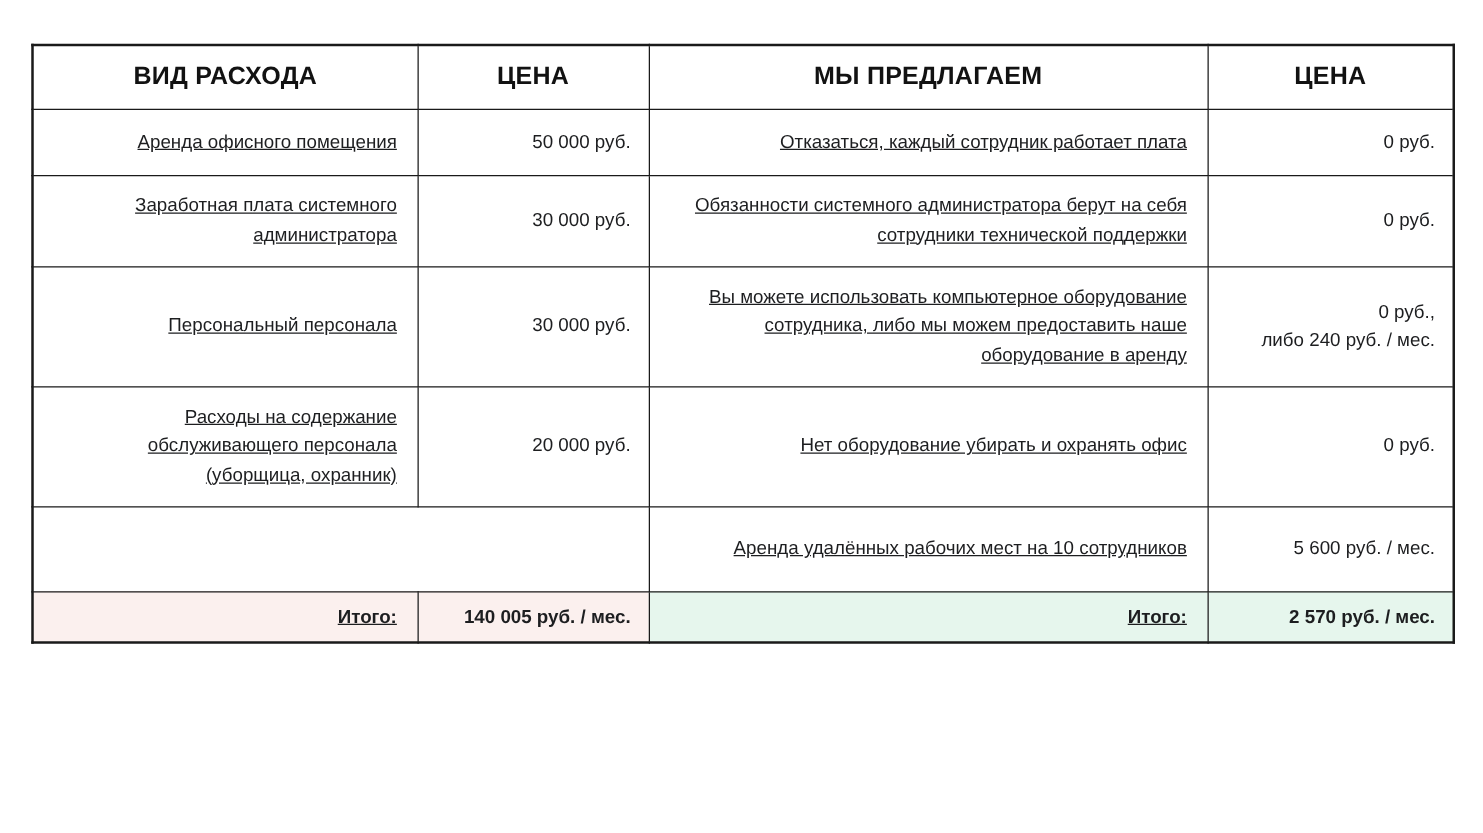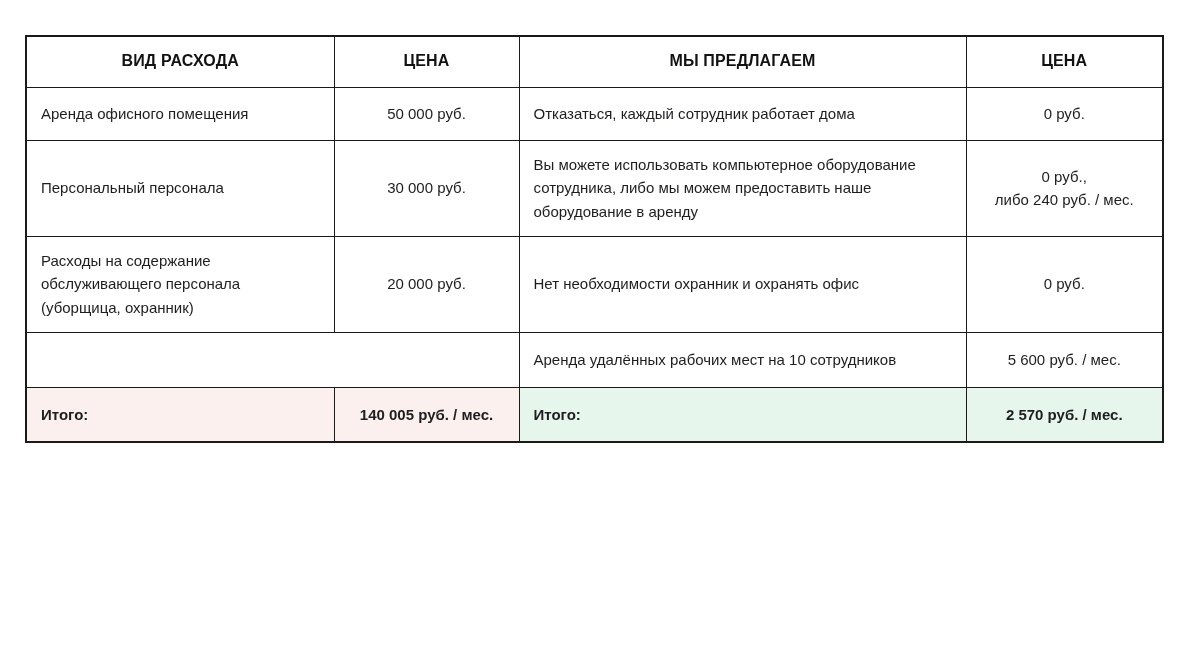--- a/index.html
+++ b/index.html
@@ -32,40 +32,40 @@
     border: 1px solid var(--border, #1b1b1b);
     vertical-align: middle;
     box-sizing: border-box;
     font-size: 15px;
     line-height: 1.55;
     padding: 8px 14px;
     white-space: pre-line;
     color: var(--text, #1d1e20);
   }
   th {
-    font-size: 16px;
+    font-size: 20px;
     font-weight: bold;
     text-align: center;
     letter-spacing: 0.01em;
     padding: 6px 10px;
     color: #121212;
   }
-  td.left   { text-align: left;  padding-right: 16px; }
-  td.center { text-align: center; }
+  td.left   { text-align: right;  padding-right: 16px; text-decoration: underline; }
+  td.center { text-align: right; }
   td.bold   { font-weight: bold; }
   td.pink   { background: var(--footer_left_bg,  #fbf0ee); }
   td.green  { background: var(--footer_right_bg, #e6f6ed); }
   tr.rh-head  { height: 51px; }
   tr.rh-1     { height: 53px; }
   tr.rh-2     { height: 73px; }
   tr.rh-3     { height: 96px; }
   tr.rh-4     { height: 111px; }
   tr.rh-5     { height: 96px; }
-  tr.rh-6     { height: 55px; }
-  tr.rh-total { height: 55px; }
+  tr.rh-6     { height: 68px; }
+  tr.rh-total { height: 41px; }
 </style>
 </head>
 <body>
 
 <div class="page">
   <table class="compare">
     <colgroup>
       <col class="c1">
         <col class="c2">
         <col class="c3">
@@ -76,34 +76,40 @@
         <th>ВИД РАСХОДА</th>
         <th>ЦЕНА</th>
         <th>МЫ ПРЕДЛАГАЕМ</th>
         <th>ЦЕНА</th>
       </tr>
     </thead>
     <tbody>
       <tr class="rh-1">
         <td class="left">Аренда офисного помещения</td>
         <td class="center">50 000 руб.</td>
-        <td class="left">Отказаться, каждый сотрудник работает дома</td>
+        <td class="left">Отказаться, каждый сотрудник работает плата</td>
+        <td class="center">0 руб.</td>
+      </tr>
+      <tr class="rh-2">
+        <td class="left">Заработная плата системного администратора</td>
+        <td class="center">30 000 руб.</td>
+        <td class="left">Обязанности системного администратора берут на себя сотрудники технической поддержки</td>
         <td class="center">0 руб.</td>
       </tr>
       <tr class="rh-3">
         <td class="left">Персональный персонала</td>
         <td class="center">30 000 руб.</td>
         <td class="left">Вы можете использовать компьютерное оборудование сотрудника, либо мы можем предоставить наше оборудование в аренду</td>
         <td class="center">0 руб.,
 либо 240 руб. / мес.</td>
       </tr>
       <tr class="rh-5">
         <td class="left">Расходы на содержание обслуживающего персонала (уборщица, охранник)</td>
         <td class="center">20 000 руб.</td>
-        <td class="left">Нет необходимости охранник и охранять офис</td>
+        <td class="left">Нет оборудование убирать и охранять офис</td>
         <td class="center">0 руб.</td>
       </tr>
       <tr class="rh-6">
         <td class="left" colspan="2"></td>
         <td class="left">Аренда удалённых рабочих мест на 10 сотрудников</td>
         <td class="center">5 600 руб. / мес.</td>
       </tr>
     </tbody>
     <tfoot>
       <tr class="rh-total">

